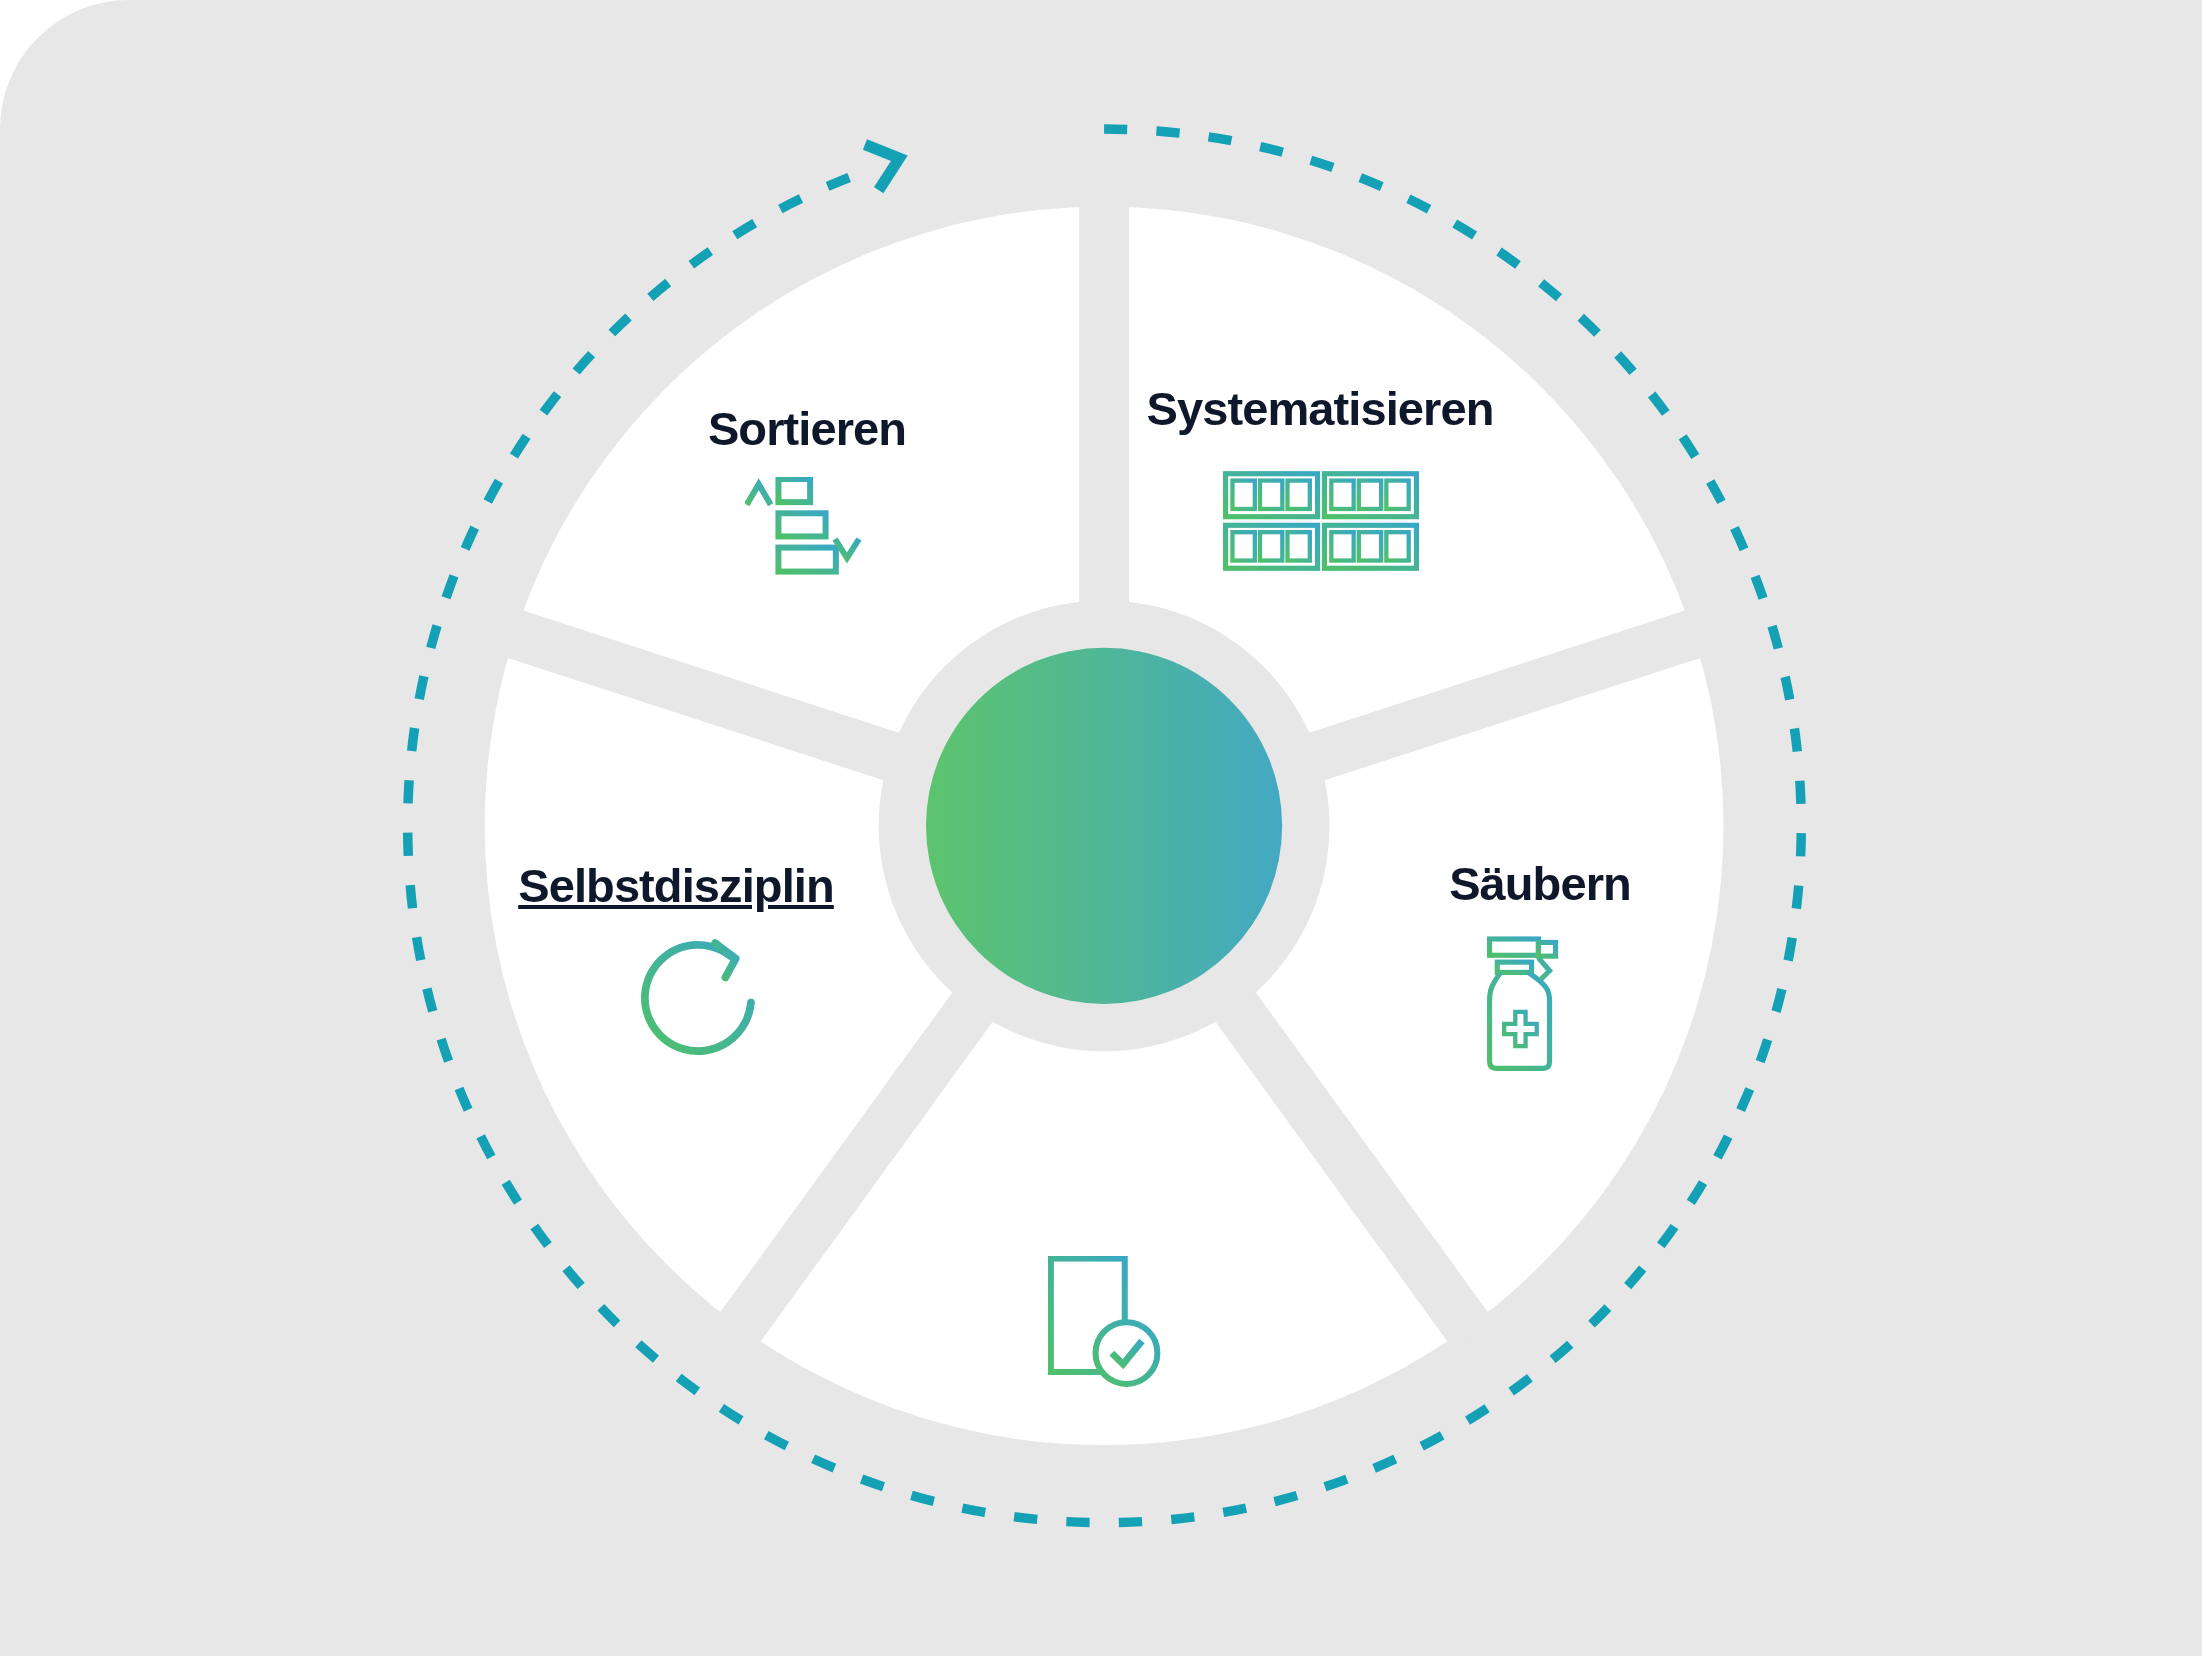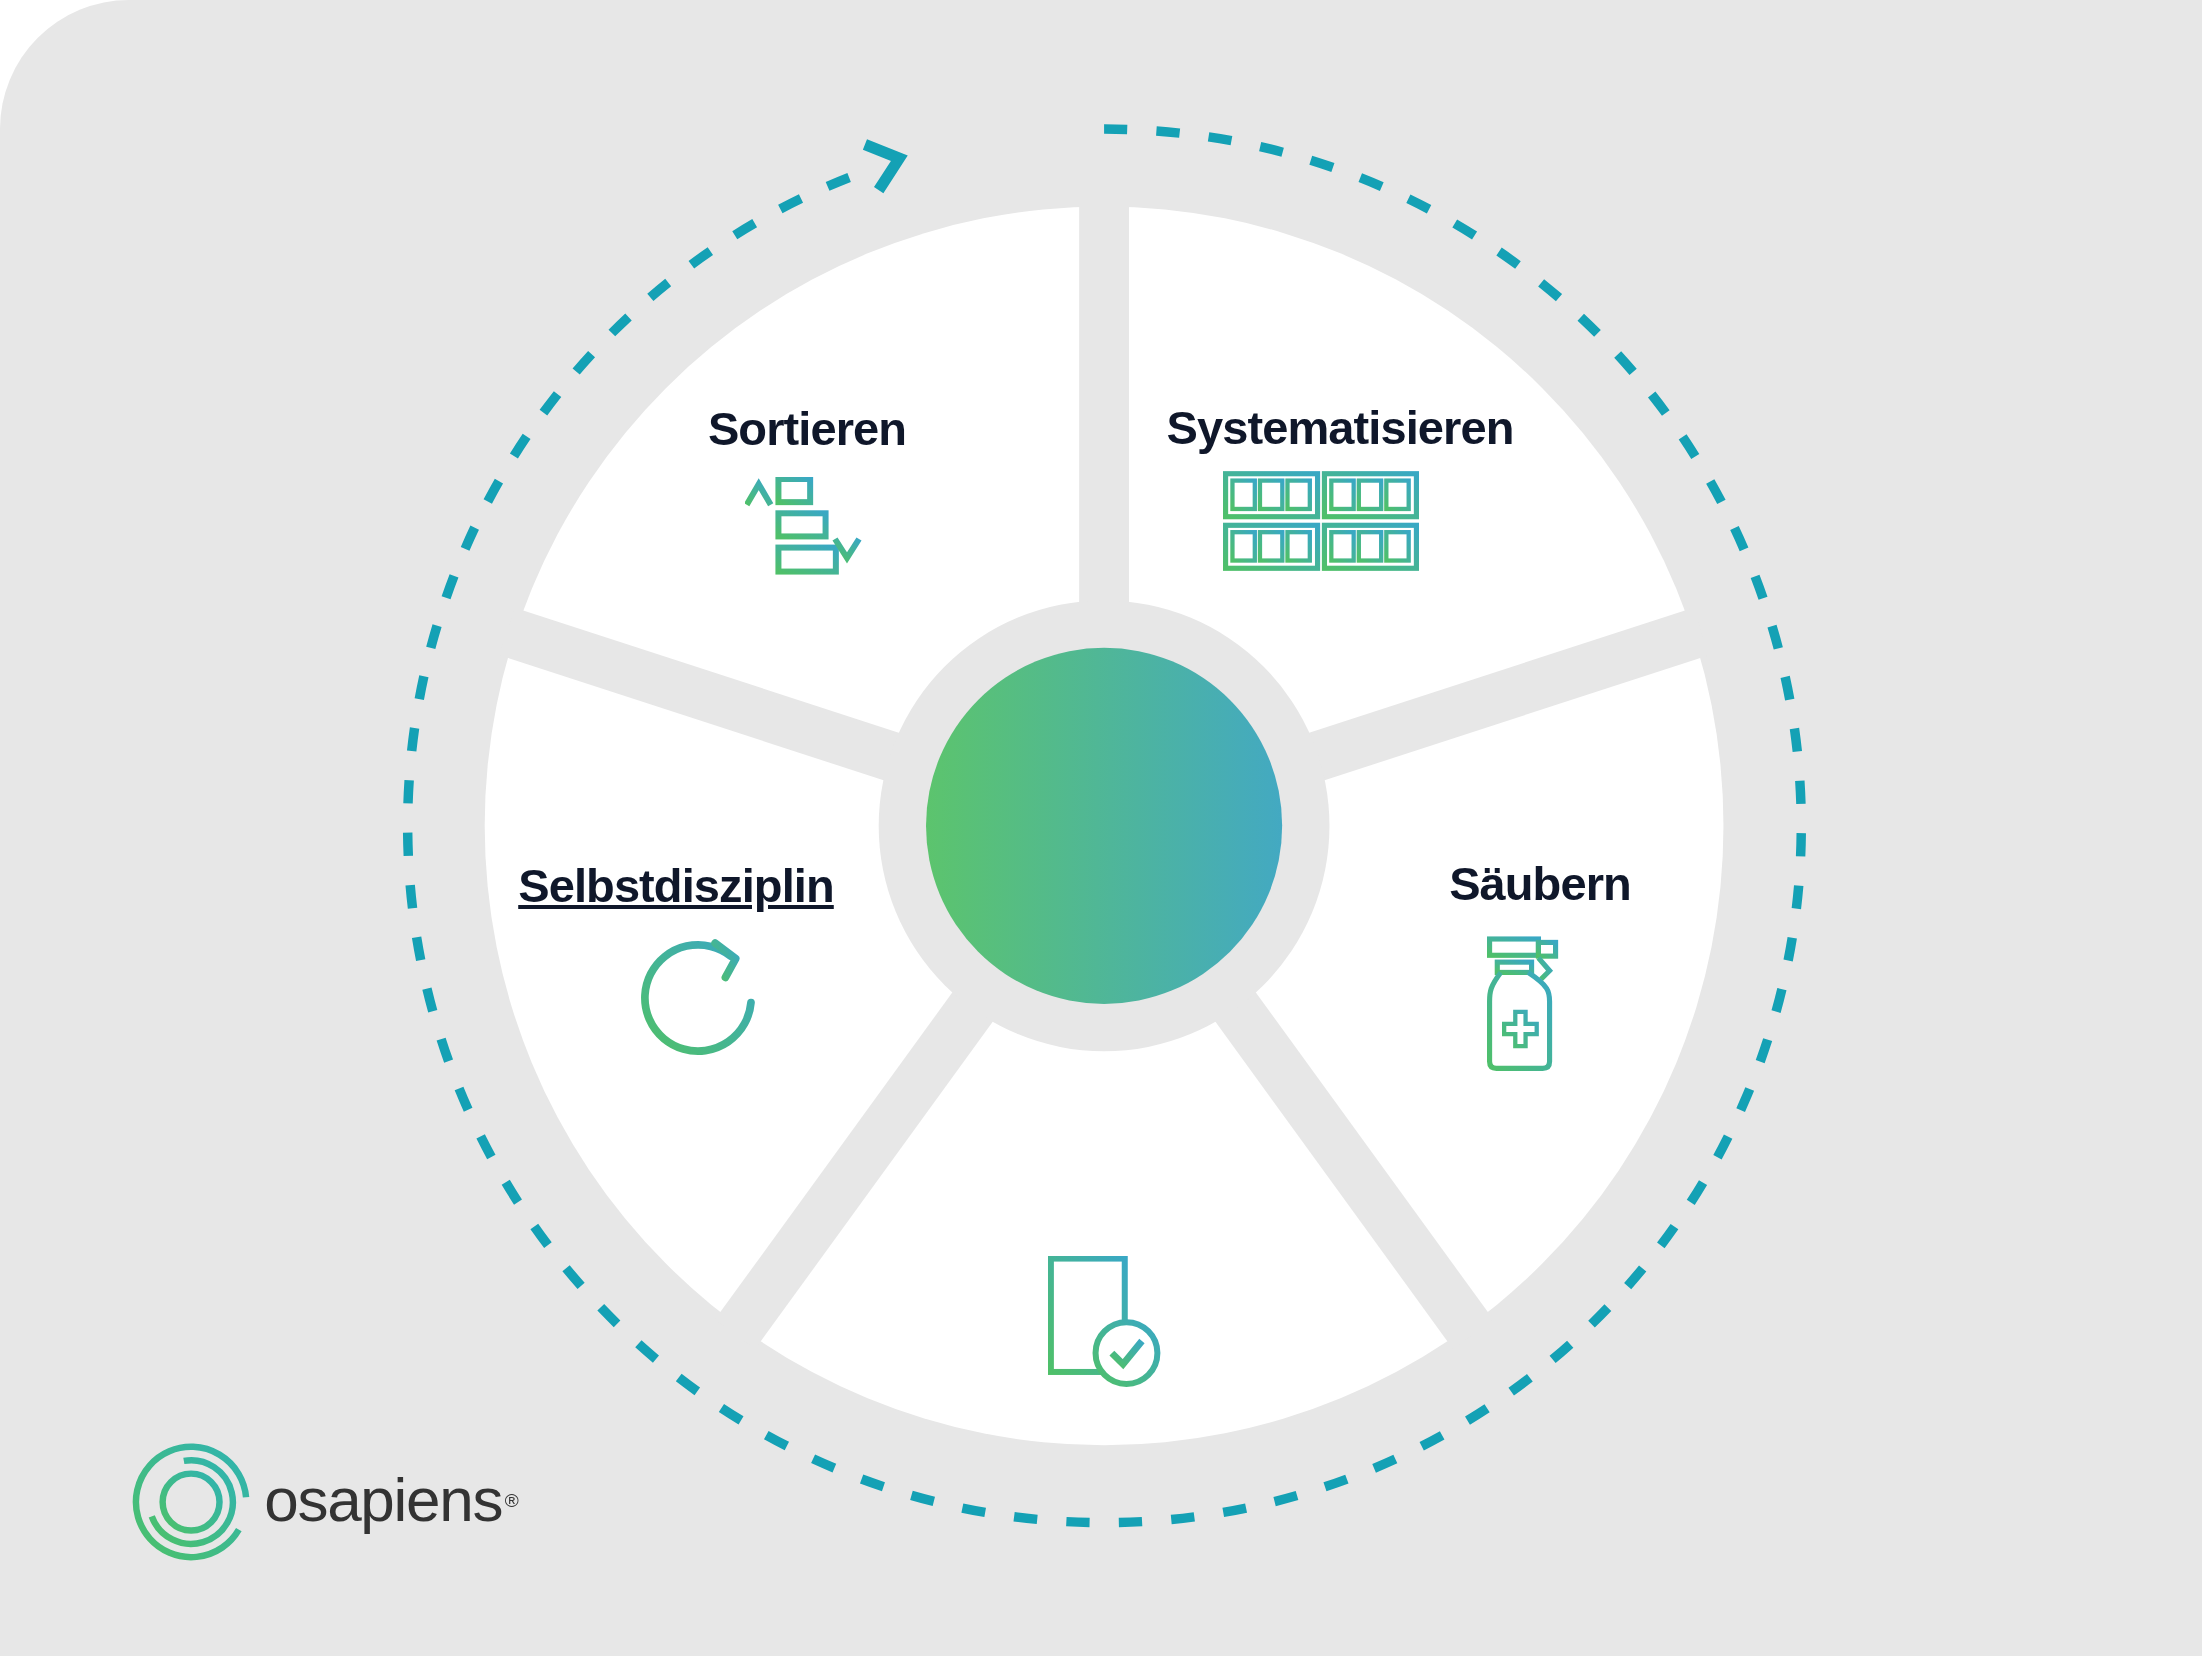--- a/index.html
+++ b/index.html
@@ -106,21 +106,21 @@
       <line x1="1283" y1="960" x2="589" y2="734"></line>
     </g>
 
     <circle cx="1283" cy="960" r="262" fill="#e7e7e7"></circle>
 
     <circle cx="1283" cy="960" r="207" fill="url(#gc)"></circle>
   </svg>
 
 
   <div class="seg-label" style="left:807px;  top:403px;">Sortieren</div>
-  <div class="seg-label" style="left:1320px; top:402px;margin-left:20px;">Systematisieren</div>
+  <div class="seg-label" style="left:1320px; top:383px;">Systematisieren</div>
   <div class="seg-label" style="left:1540px; top:858px;">Säubern</div>
   <div class="seg-label" style="left:676px;  top:860px;text-decoration:underline;">Selbstdisziplin</div>
 
   <svg class="icon" style="left:745px; top:477px;" width="120" height="100" viewBox="0 0 140 116">
     <defs>
       <linearGradient id="gi1" x1="0" y1="1" x2="1" y2="0">
         <stop offset="0" stop-color="#4fc069"></stop>
           <stop offset="1" stop-color="#39a8c4"></stop>
       </linearGradient>
     </defs>
@@ -210,31 +210,15 @@
         <stop offset="0" stop-color="#4fc069"></stop>
           <stop offset="1" stop-color="#39a8c4"></stop>
       </linearGradient>
     </defs>
     <g fill="none" stroke="url(#gi5)" stroke-width="9" stroke-linecap="round" stroke-linejoin="round">
       <path d="M131.8,75.4 A62,62 0 1 1 108.2,21.1"></path>
       <polyline points="90,6 114,24 102,46"></polyline>
     </g>
   </svg>
 
-  <div class="logo">
-    <svg class="logo-mark" viewBox="0 0 145 145">
-      <defs>
-        <linearGradient id="glogo" x1="0" y1="1" x2="1" y2="0">
-          <stop offset="0" stop-color="#4cc169"></stop>
-            <stop offset="1" stop-color="#2fb3b2"></stop>
-        </linearGradient>
-      </defs>
-      <g fill="none" stroke="url(#glogo)" stroke-width="7.5">
-        <circle cx="72" cy="72" r="33"></circle>
-        <path d="M63.6,24.2 A48.5,48.5 0 1 1 26.4,88.6"></path>
-        <path d="M127.4,104 A64,64 0 1 1 135.8,66.4"></path>
-      </g>
-    </svg>
-    <div class="wordmark"><span>osapiens</span><span class="regmark">®</span></div>
-  </div>
 
 </div>
 
 
 </body></html>

